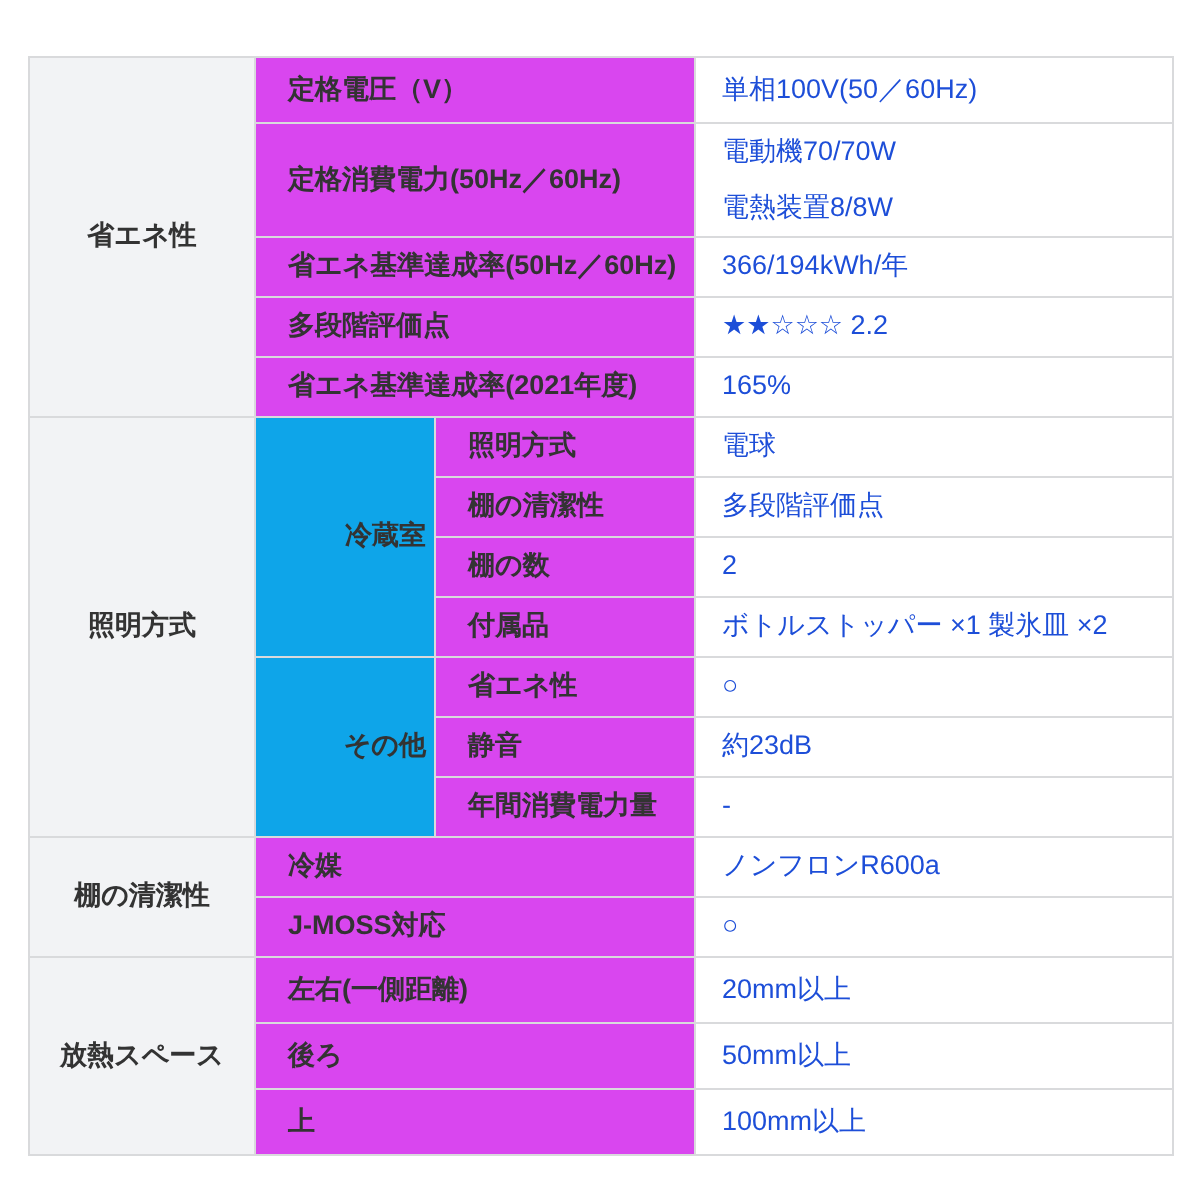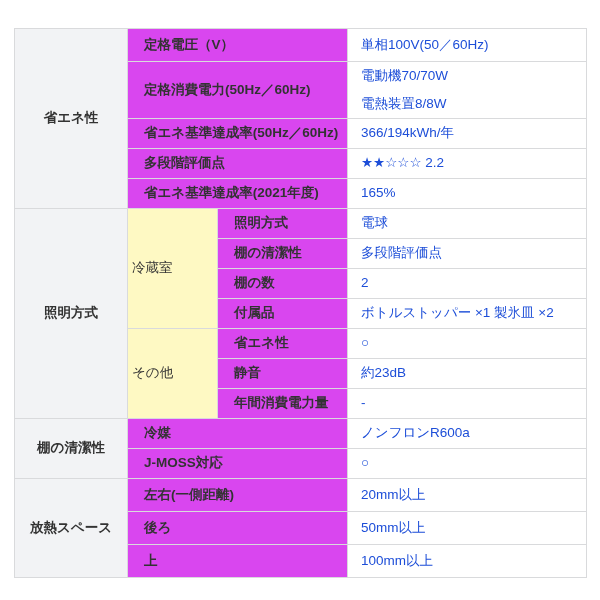--- a/index.html
+++ b/index.html
@@ -36,24 +36,24 @@
   tr.r.tall { height: 33px; }
   tr.r.double { height: 57px; }
   td.cat {
     background: #f2f3f5;
     color: #333333;
     font-weight: 700;
     text-align: center;
     padding: 0 4px;
   }
   td.sub {
-    background: #fef9c3;
+    background: #0ea5e9;
     color: #333333;
-    font-weight: 400;
-    text-align: left;
+    font-weight: 700;
+    text-align: right;
     padding: 0 4px;
   }
   td.label {
     background: #d946ef;
     color: #333333;
     font-weight: 700;
     padding: 0 6px 0 16px;
   }
   td.value {
     background: #ffffff;

